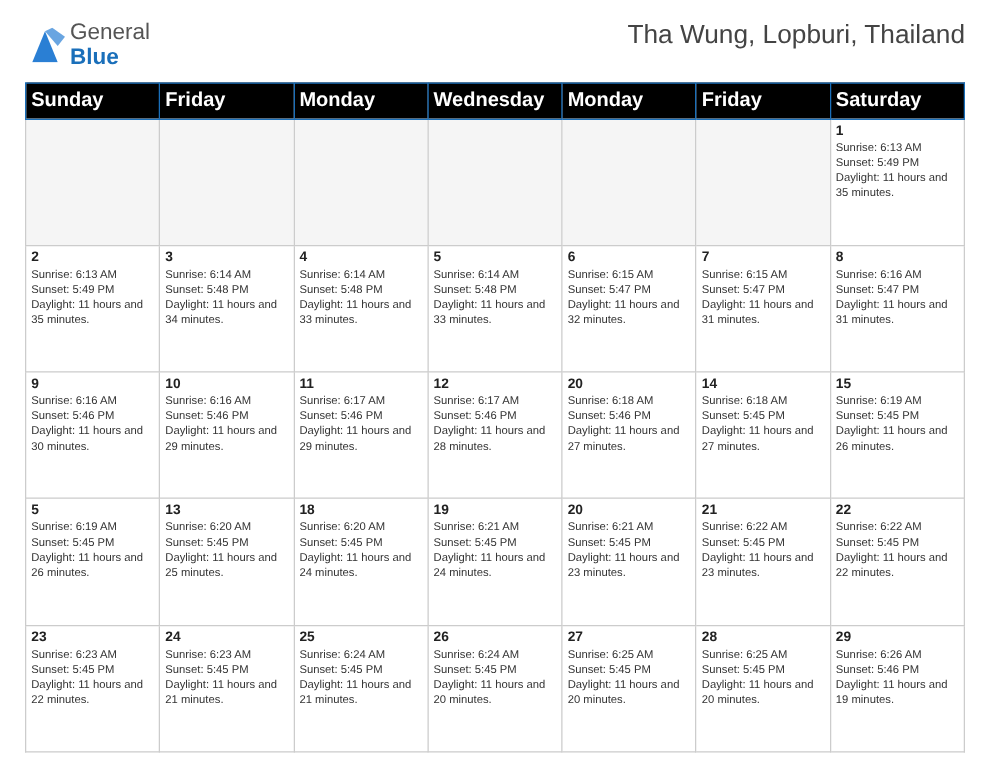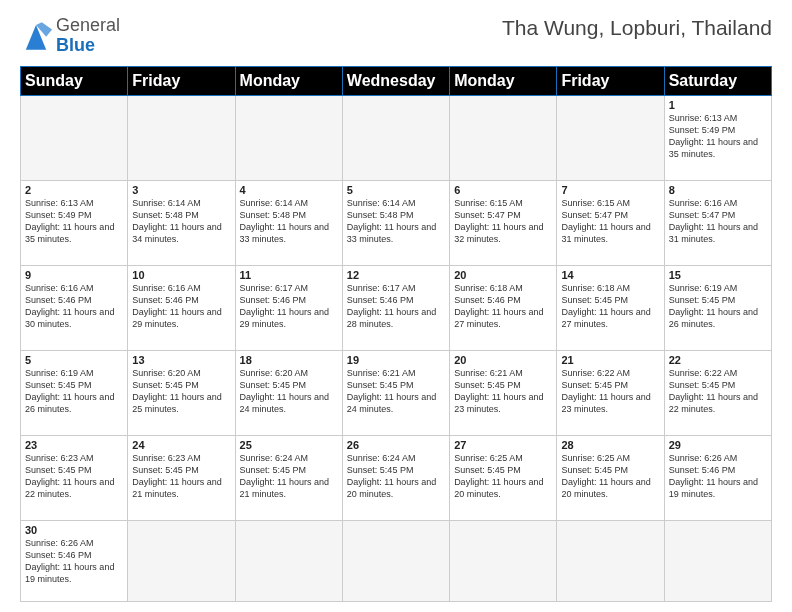--- a/index.html
+++ b/index.html
@@ -261,27 +261,15 @@
           </td>
           <td>
             <span class="day-number">28</span>
             <div class="day-info">Sunrise: 6:25 AM<br>Sunset: 5:45 PM<br>Daylight: 11 hours and 20 minutes.</div>
           </td>
           <td>
             <span class="day-number">29</span>
             <div class="day-info">Sunrise: 6:26 AM<br>Sunset: 5:46 PM<br>Daylight: 11 hours and 19 minutes.</div>
           </td>
         </tr>
-        <tr>
-          <td class="last-row">
-            <span class="day-number">30</span>
-            <div class="day-info">Sunrise: 6:26 AM<br>Sunset: 5:46 PM<br>Daylight: 11 hours and 19 minutes.</div>
-          </td>
-          <td class="last-row empty"></td>
-          <td class="last-row empty"></td>
-          <td class="last-row empty"></td>
-          <td class="last-row empty"></td>
-          <td class="last-row empty"></td>
-          <td class="last-row empty"></td>
-        </tr>
       </tbody>
   </table>
 </div>
 
 </body></html>

